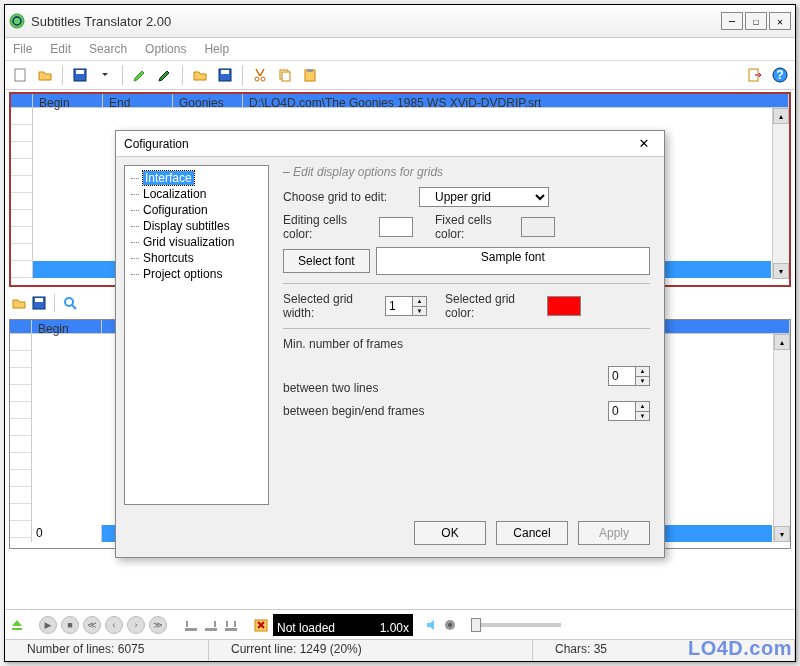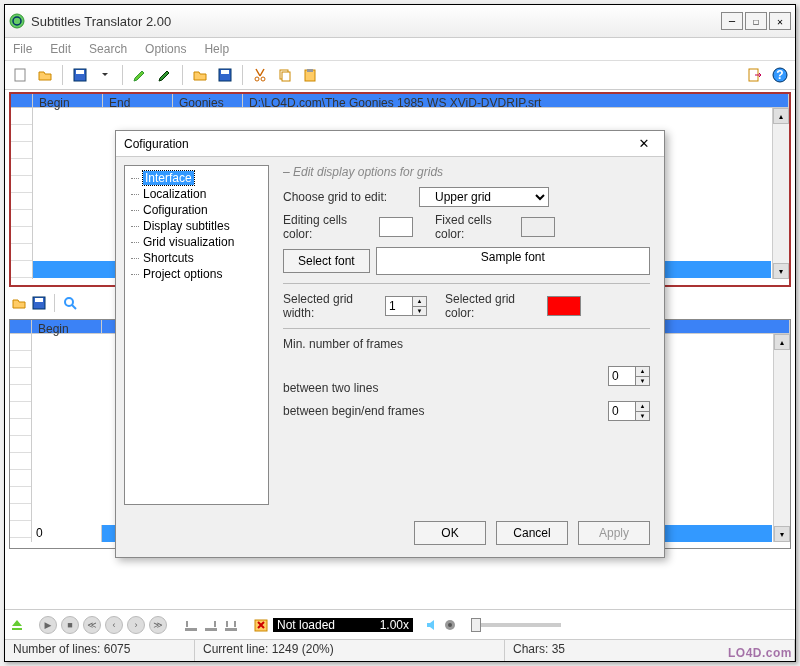--- a/index.html
+++ b/index.html
@@ -38,26 +38,26 @@
 .grid-scroll { position: absolute; right: 0; top: 0; bottom: 0; width: 17px; background: #f0f0f0; border-left: 1px solid #ccc; }
 .grid-scroll .sbtn { height: 16px; background: #e0e0e0; border: 1px solid #bbb; display:flex; align-items:center; justify-content:center; font-size:8px; }
 .grid-scroll .sbtn.bot { position:absolute; bottom:0; left:0; right:0; }
 
 .mid-toolbar { height: 28px; display: flex; align-items: center; padding: 0 6px; gap: 4px; }
 
 .grid-outer2 { border: 1px solid #888; background: #fff; height: 230px; position: relative; }
 
 .status-row { position:absolute; left:0; right:0; bottom:22px; height:30px; background:#fff; border-top:1px solid #ccc; display:flex; align-items:center; padding:0 4px; gap:4px; }
 .status-row .pb { width:18px; height:18px; border-radius:50%; background:#ddd; border:1px solid #bbb; display:flex; align-items:center; justify-content:center; font-size:9px; color:#666; cursor:pointer;}
-.status-row .pictbox { width:140px; height:14px; background:#000; color:#fff; font-size:9px; padding:1px 4px; display:flex; justify-content:space-between; align-items:center;gap:12px;}
+.status-row .pictbox { width:140px; height:22px; background:#000; color:#fff; font-size:9px; padding:1px 4px; display:flex; justify-content:space-between; align-items:flex-end;gap:12px;}
 .status-row .slider { flex:0 0 90px; height:4px; background:#ccc; position:relative; margin-left:10px;}
 .status-row .slider .thumb{ width:10px; height:14px; background:#eee; border:1px solid #888; position:absolute; top:-5px; left:0;}
 
 .statusbar { position:absolute; left:0; right:0; bottom:0; height:22px; background:#f4f4f4; border-top:1px solid #ccc; display:flex; }
-.statusbar .cell { border-right:1px solid #ccc; padding:2px 8px; color:#333;}
+.statusbar .cell { border-right:1px solid #ccc; padding:2px 8px; color:#333;margin-left:14px;}
 
 
 .dialog { position: absolute; top: 130px; left: 115px; width: 550px; background: #f0f0f0; border: 1px solid #888; box-shadow: 3px 3px 8px rgba(0,0,0,0.3); z-index: 100; }
 .dialog .dlg-title { height: 26px; background: #fff; border-bottom: 1px solid #ccc; display: flex; align-items: center; padding: 0 8px; font-size: 13px; }
 .dialog .dlg-title .dt { flex: 1; }
 .dialog .dlg-close { width: 24px; text-align: center; cursor: pointer; font-size: 13px; }
 .dialog .dlg-body { display: flex; padding: 8px; }
 .dialog .tree { width: 145px; background: #fff; border: 1px solid #888; padding: 4px 2px; height: 340px; overflow: auto; }
 .dialog .tree .titem { padding: 1px 2px 1px 16px; position: relative; cursor: pointer; white-space: nowrap; }
 .dialog .tree .titem::before { content:""; position:absolute; left:4px; top:50%; width:8px; border-top:1px dotted #888; }
@@ -74,21 +74,21 @@
 .dialog .btn { border:1px solid #888; background:#f4f4f4; height:24px; padding:0 14px; cursor:pointer; min-width:72px; }
 .dialog .btn:disabled{ color:#999; }
 .dialog .spin { display:inline-flex; border:1px solid #888; height:20px; background:#fff;}
 .dialog .spin input { border:none; width:26px; text-align:left; padding:0 3px; height:18px;}
 .dialog .spin .spbtns { display:flex; flex-direction:column; width:14px;}
 .dialog .spin .spbtns div{ flex:1; border-left:1px solid #888; display:flex; align-items:center; justify-content:center; font-size:6px; background:#eee; cursor:pointer;}
 .dialog .spin .spbtns div:first-child{border-bottom:1px solid #888;}
 .dialog .samplefont { border:1px solid #888; background:#fff; height:28px; flex:1; display:flex; align-items:flex-start; justify-content:center; padding-top:2px;}
 .dialog .dlg-buttons { display:flex; justify-content:flex-end; gap:10px; padding:8px 14px 12px; }
 
-.watermark { position:absolute; right:8px; bottom:6px; color:#701a75; font-size:12px; font-weight:bold; opacity:0.6; letter-spacing:0.5px;}
+.watermark { position:absolute; right:8px; bottom:6px; color:#1d4ed8; font-size:20px; font-weight:bold; opacity:0.6; letter-spacing:0.5px;}
 
 svg { display:block; }
 </style>
 </head>
 <body>
 
 <div class="main-window">
   <div class="titlebar">
     <span class="app-icon">
       <svg width="16" height="16">

